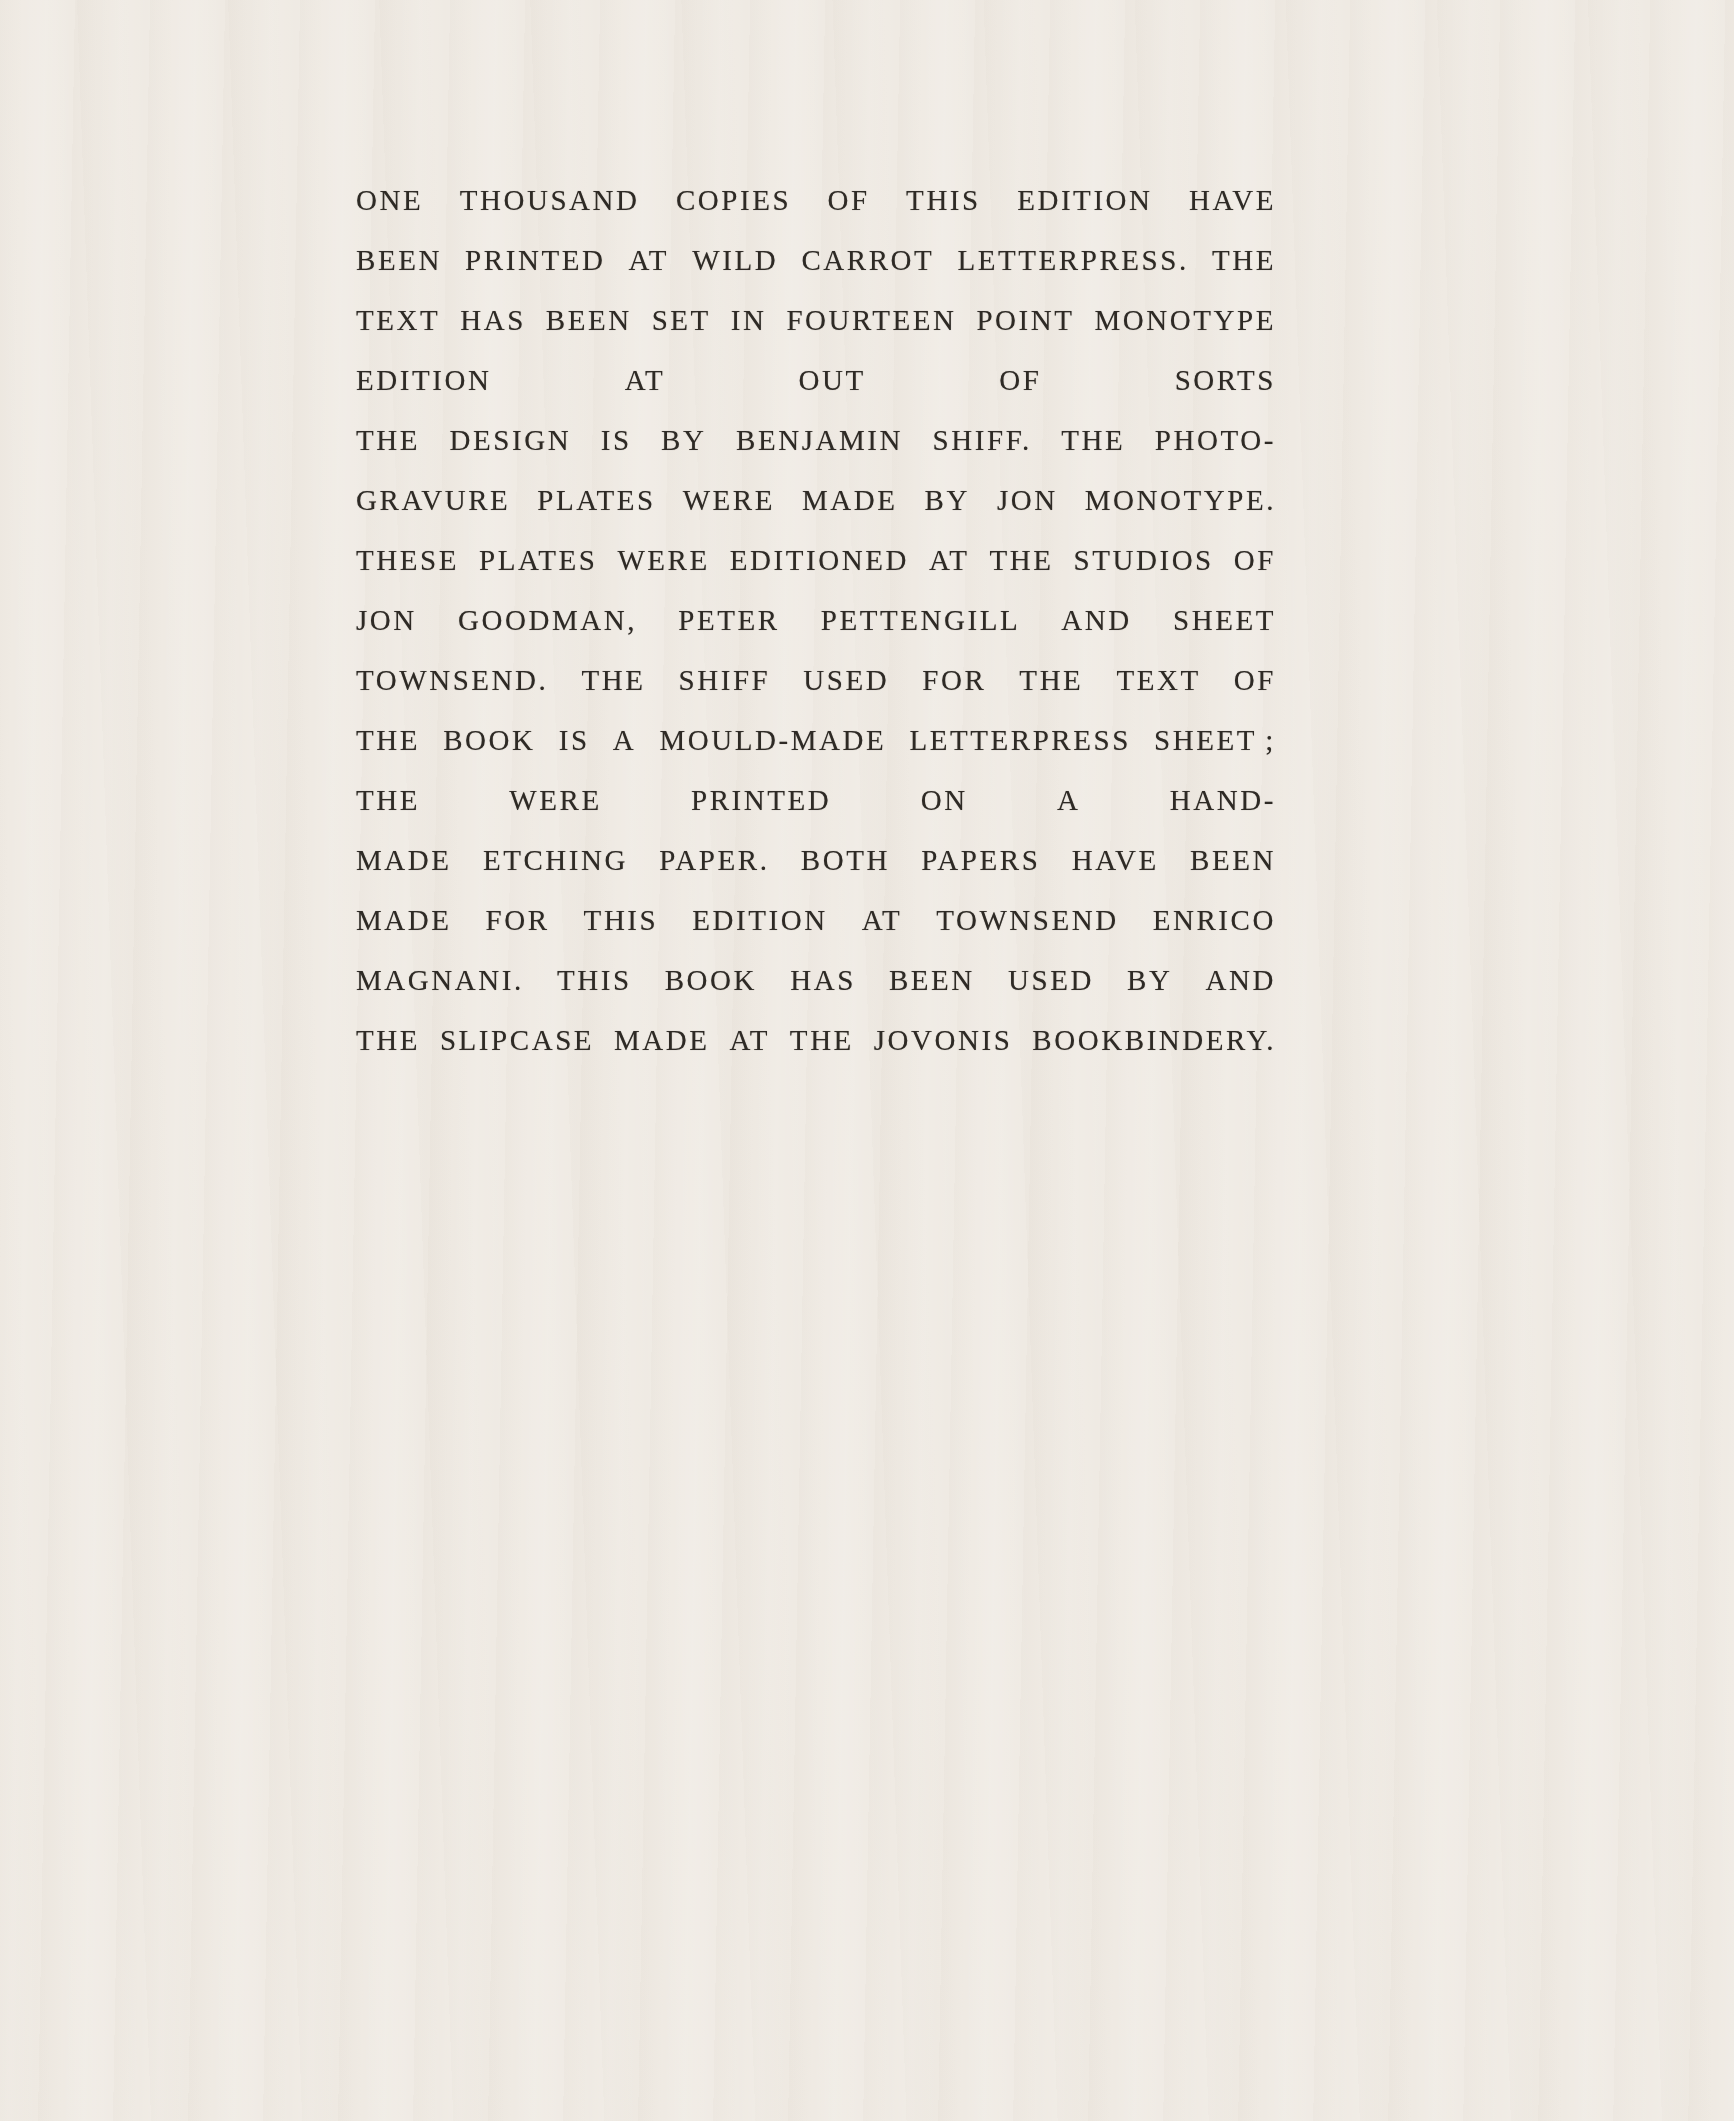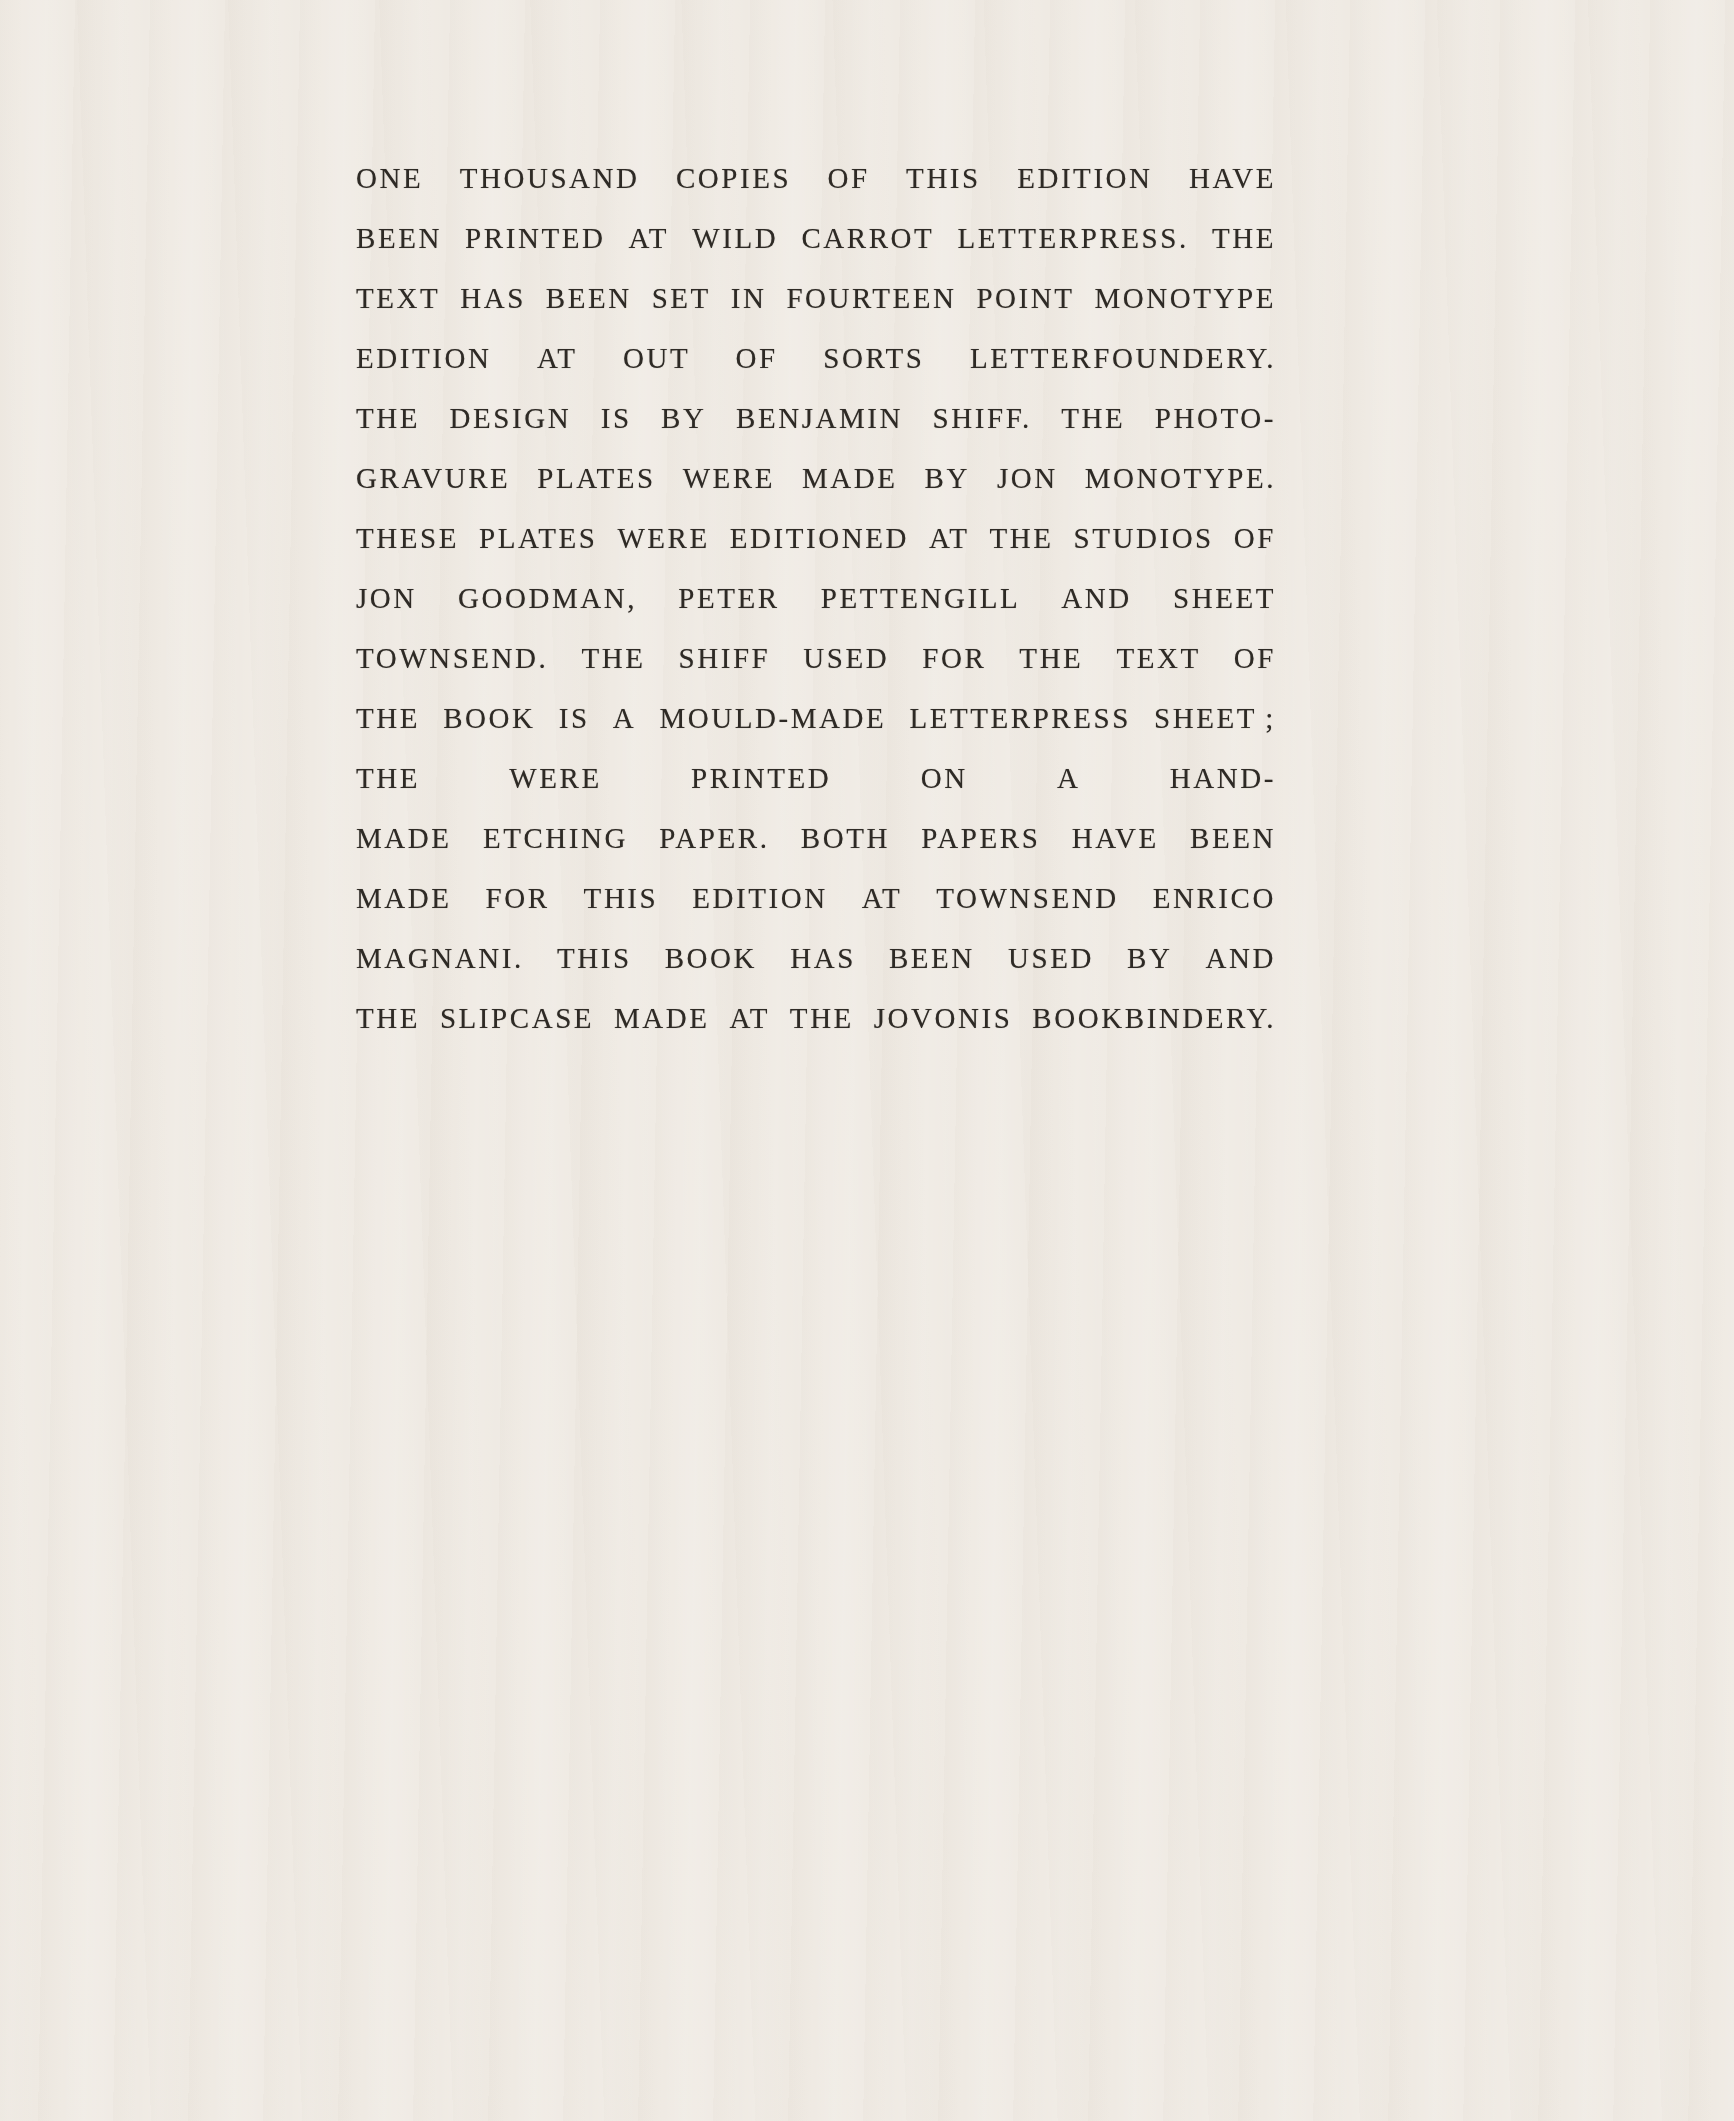--- a/index.html
+++ b/index.html
@@ -22,21 +22,21 @@
         rgba(210, 200, 188, 0.10) 0px, rgba(210, 200, 188, 0.0) 23px,
         rgba(255, 255, 255, 0.10) 46px, rgba(210, 200, 188, 0.0) 75px),
       repeating-linear-gradient(88deg,
         rgba(205, 196, 183, 0.07) 0px, rgba(205, 196, 183, 0.0) 53px,
         rgba(255, 255, 255, 0.07) 105px, rgba(205, 196, 183, 0.0) 151px);
     pointer-events: none;
   }
   .text-block {
     position: absolute;
     left: 356px;
-    top: 148px;
+    top: 170px;
     width: 920px;
   }
   .colophon-line {
     display: flex;
     justify-content: space-between;
     height: 60px;
     line-height: 60px;
     font-family: "Liberation Serif", "DejaVu Serif", serif;
     font-size: 29px;
     font-weight: 400;
@@ -81,21 +81,20 @@
       <span class="colophon-word">FOURTEEN</span>
       <span class="colophon-word">POINT</span>
       <span class="colophon-word">MONOTYPE</span>
     </div>
     <div class="colophon-line">
       <span class="colophon-word">EDITION</span>
       <span class="colophon-word">AT</span>
       <span class="colophon-word">OUT</span>
       <span class="colophon-word">OF</span>
       <span class="colophon-word">SORTS</span>
-      <span class="colophon-word">LETTERFOUNDERY.</span>
     </div>
     <div class="colophon-line">
       <span class="colophon-word">THE</span>
       <span class="colophon-word">DESIGN</span>
       <span class="colophon-word">IS</span>
       <span class="colophon-word">BY</span>
       <span class="colophon-word">BENJAMIN</span>
       <span class="colophon-word">SHIFF.</span>
       <span class="colophon-word">THE</span>
       <span class="colophon-word">PHOTO-</span>

